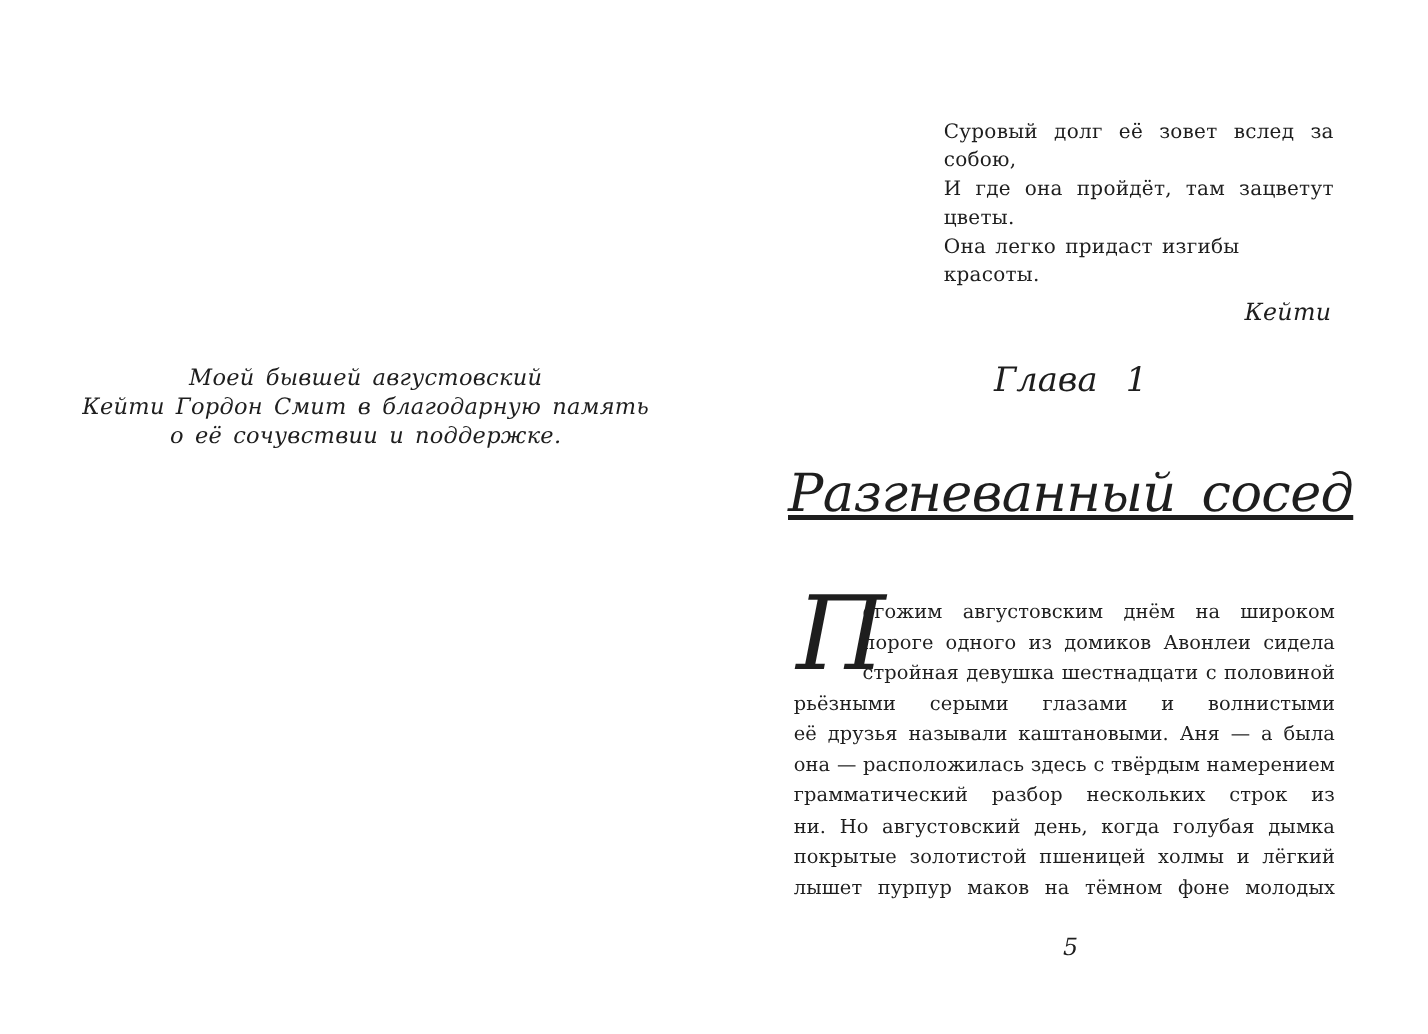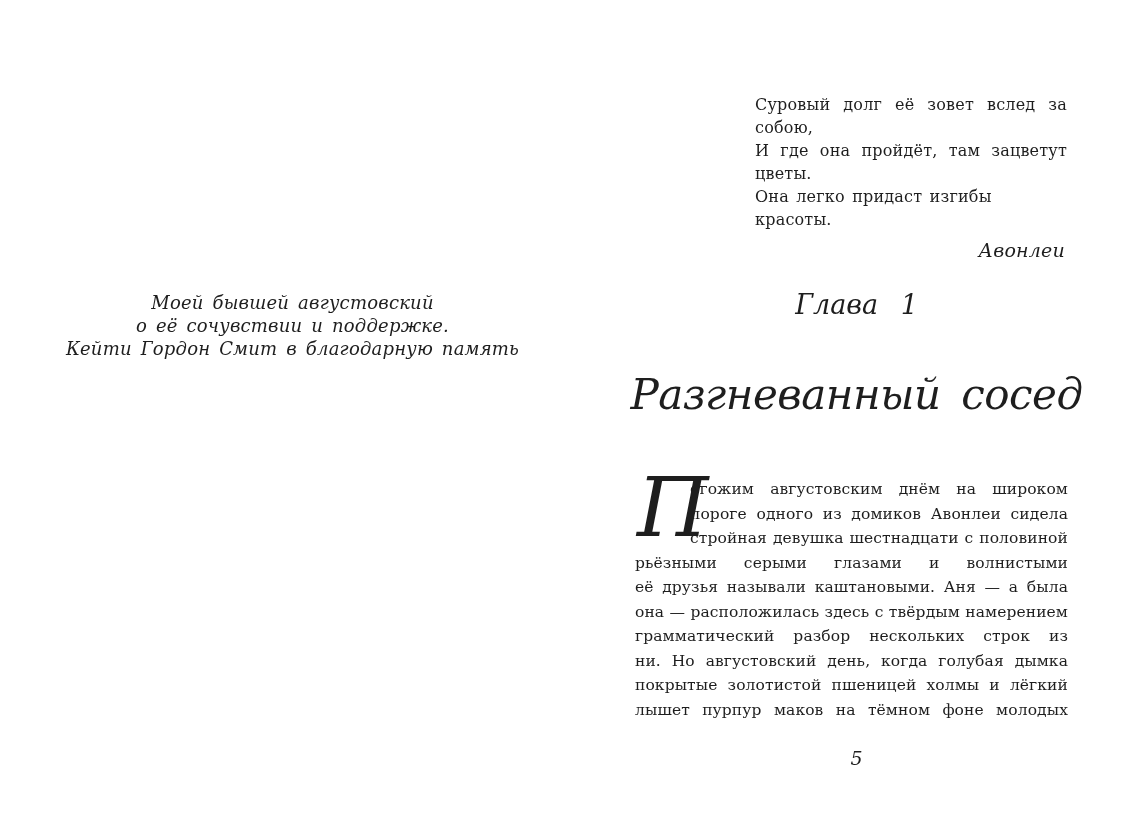--- a/index.html
+++ b/index.html
@@ -64,20 +64,21 @@
   .chapter-title {
     position: absolute;
     left: 0; top: 370px;
     width: 571px;
     text-align: center;
     font-style: italic;
     font-size: 42px;
     line-height: 50px;
     letter-spacing: -0.5px;
     word-spacing: 8px;
+    text-decoration: underline;
   }
 
   
   .body-block {
     position: absolute;
     left: 64px; top: 477px;   
     width: 433px;
     font-size: 15.5px;
     line-height: 24.5px;
     letter-spacing: 0.1px;
@@ -109,32 +110,32 @@
   }
 </style>
 </head>
 <body>
 
 <div class="spread">
 
   <div class="page page-left">
     <div class="dedication">
       <div class="dedication-line">Моей бывшей августовский</div>
+      <div class="dedication-line">Кейти Гордон Смит в благодарную память</div>
       <div class="dedication-line">о её сочувствии и поддержке.</div>
-      <div class="dedication-line">Кейти Гордон Смит в благодарную память</div>
     </div>
   </div>
 
   <div class="page page-right">
 
     <div class="epigraph">
       <div class="epigraph-line just">Суровый долг её зовет вслед за собою,</div>
       <div class="epigraph-line just">И где она пройдёт, там зацветут цветы.</div>
       <div class="epigraph-line">Она легко придаст изгибы красоты.</div>
-      <div class="epigraph-attribution">Авонлеи</div>
+      <div class="epigraph-attribution">Кейти</div>
     </div>
 
     <div class="chapter-label">Глава 1</div>
 
     <div class="chapter-title">Разгневанный сосед</div>
 
     <div class="body-block">
       <div class="drop-cap">П</div>
       <div class="body-line indent">огожим августовским днём на широком каменном</div>
       <div class="body-line indent">пороге одного из домиков Авонлеи сидела высокая,</div>

